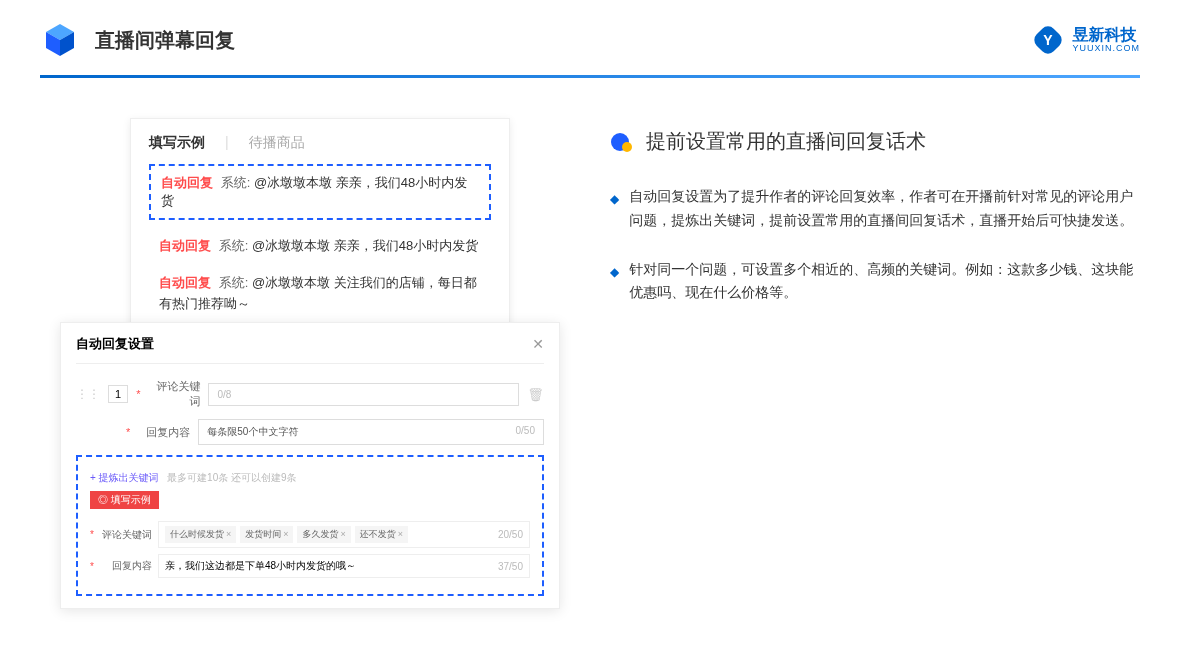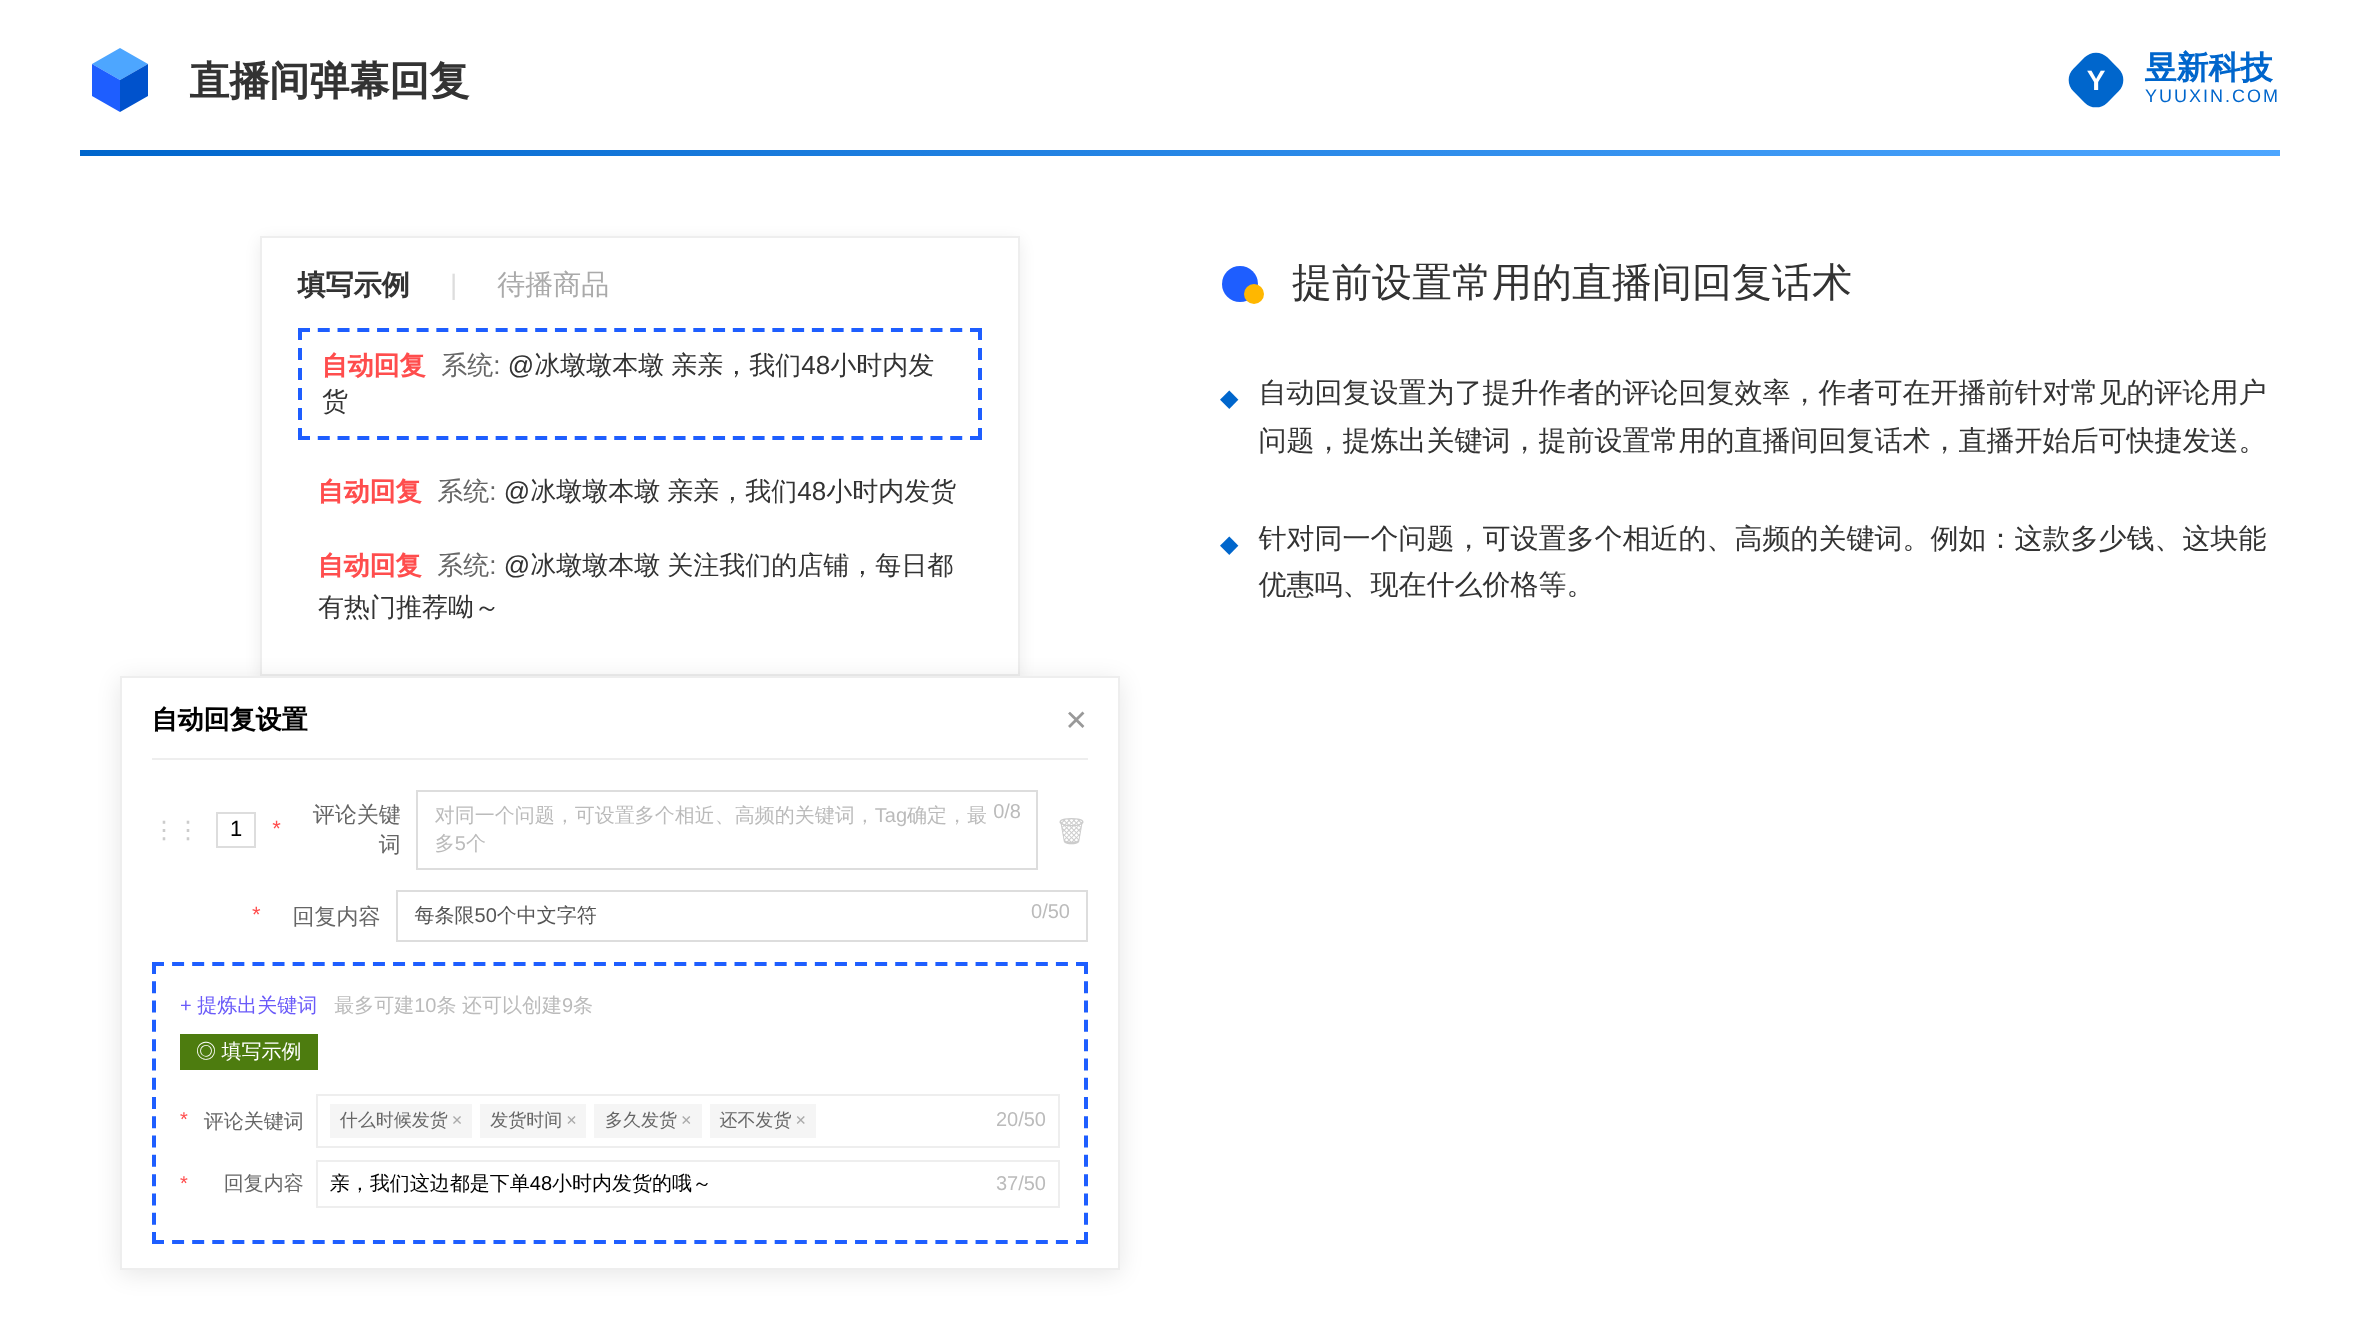--- a/index.html
+++ b/index.html
@@ -24,39 +24,39 @@
 .tab-active { font-weight: bold; color: #333; }
 .tab-inactive { color: #aaa; }
 .tab-divider { color: #ddd; }
 
 .comment-box { border: 2px dashed #1e5eff; padding: 8px 10px; margin-bottom: 8px; font-size: 13px; }
 .auto-reply-label { color: #ff4d4d; font-weight: bold; margin-right: 4px; }
 .sys-label { color: #666; }
 .comment-text { color: #333; }
 .comment-line { font-size: 13px; padding: 8px 10px; line-height: 1.6; }
 
-.panel2 { position: absolute; top: 220px; left: 0; width: 500px; background: #fff; border: 1px solid #eee; box-shadow: 0 2px 12px rgba(0,0,0,0.1); padding: 12px 15px; }
+.panel2 { position: absolute; top: 204px; left: 0; width: 500px; background: #fff; border: 1px solid #eee; box-shadow: 0 2px 12px rgba(0,0,0,0.1); padding: 12px 15px; }
 .panel2-header { display: flex; justify-content: space-between; align-items: center; border-bottom: 1px solid #eee; padding-bottom: 10px; margin-bottom: 15px; }
 .panel2-title { font-size: 13px; font-weight: bold; }
 .close-x { color: #999; cursor: pointer; font-size: 14px; }
 
 .form-row { display: flex; align-items: center; gap: 8px; margin-bottom: 10px; font-size: 11px; }
 .drag-dots { color: #ccc; font-size: 12px; }
 .num-box { border: 1px solid #ddd; padding: 2px 6px; font-size: 11px; }
 .req-star { color: #ff4d4d; }
 .row-label { color: #666; width: 52px; text-align: right; }
 .input-box { flex: 1; border: 1px solid #ddd; padding: 5px 8px; display: flex; justify-content: space-between; color: #bbb; font-size: 10px; }
 .input-box2 { flex: 1; border: 1px solid #ddd; padding: 5px 8px; display: flex; justify-content: space-between; color: #555; font-size: 10px; }
 .counter { color: #bbb; }
 .trash { color: #ccc; font-size: 13px; }
 
 .dashed-area { border: 2px dashed #1e5eff; padding: 10px 12px; margin-top: 5px; }
 .add-link { color: #6a5af9; font-size: 10px; }
 .add-hint { color: #bbb; font-size: 10px; margin-left: 4px; }
-.example-badge { background: #4d7c0f; color: #fff; font-size: 10px; padding: 2px 8px; display: inline-block; margin: 6px 0; }
+.example-badge { background: #ef4444; color: #fff; font-size: 10px; padding: 2px 8px; display: inline-block; margin: 6px 0; }
 .tag-row { display: flex; align-items: center; gap: 6px; font-size: 10px; margin: 6px 0; }
 .tag-container { flex: 1; border: 1px solid #eee; padding: 4px 6px; display: flex; gap: 4px; align-items: center; }
 .tag { background: #f5f5f5; padding: 2px 5px; font-size: 9px; color: #666; }
 .tag-x { color: #aaa; margin-left: 2px; }
 .conn1 { top: 75px; left: 450px; width: 50px; height: 380px; }
 
 .section-title-row { display: flex; align-items: center; gap: 12px; margin-bottom: 30px; }
 .bullet-icon { width: 24px; height: 24px; }
 .section-title { font-size: 20px; color: #333; font-weight: 500; }
 
@@ -118,21 +118,20 @@
         <span class="panel2-title">自动回复设置</span>
         <span class="close-x">✕</span>
       </div>
 
       <div class="form-row">
         <span class="drag-dots">⋮⋮</span>
         <span class="num-box">1</span>
         <span class="req-star">*</span>
         <span class="row-label">评论关键词</span>
         <div class="input-box">
-          <span>对同一个问题，可设置多个相近、高频的关键词，Tag确定，最多5个</span>
           <span class="counter">0/8</span>
         </div>
         <span class="trash">🗑</span>
       </div>
 
       <div class="form-row" style="padding-left: 50px;">
         <span class="req-star">*</span>
         <span class="row-label">回复内容</span>
         <div class="input-box2">
           <span>每条限50个中文字符</span>

